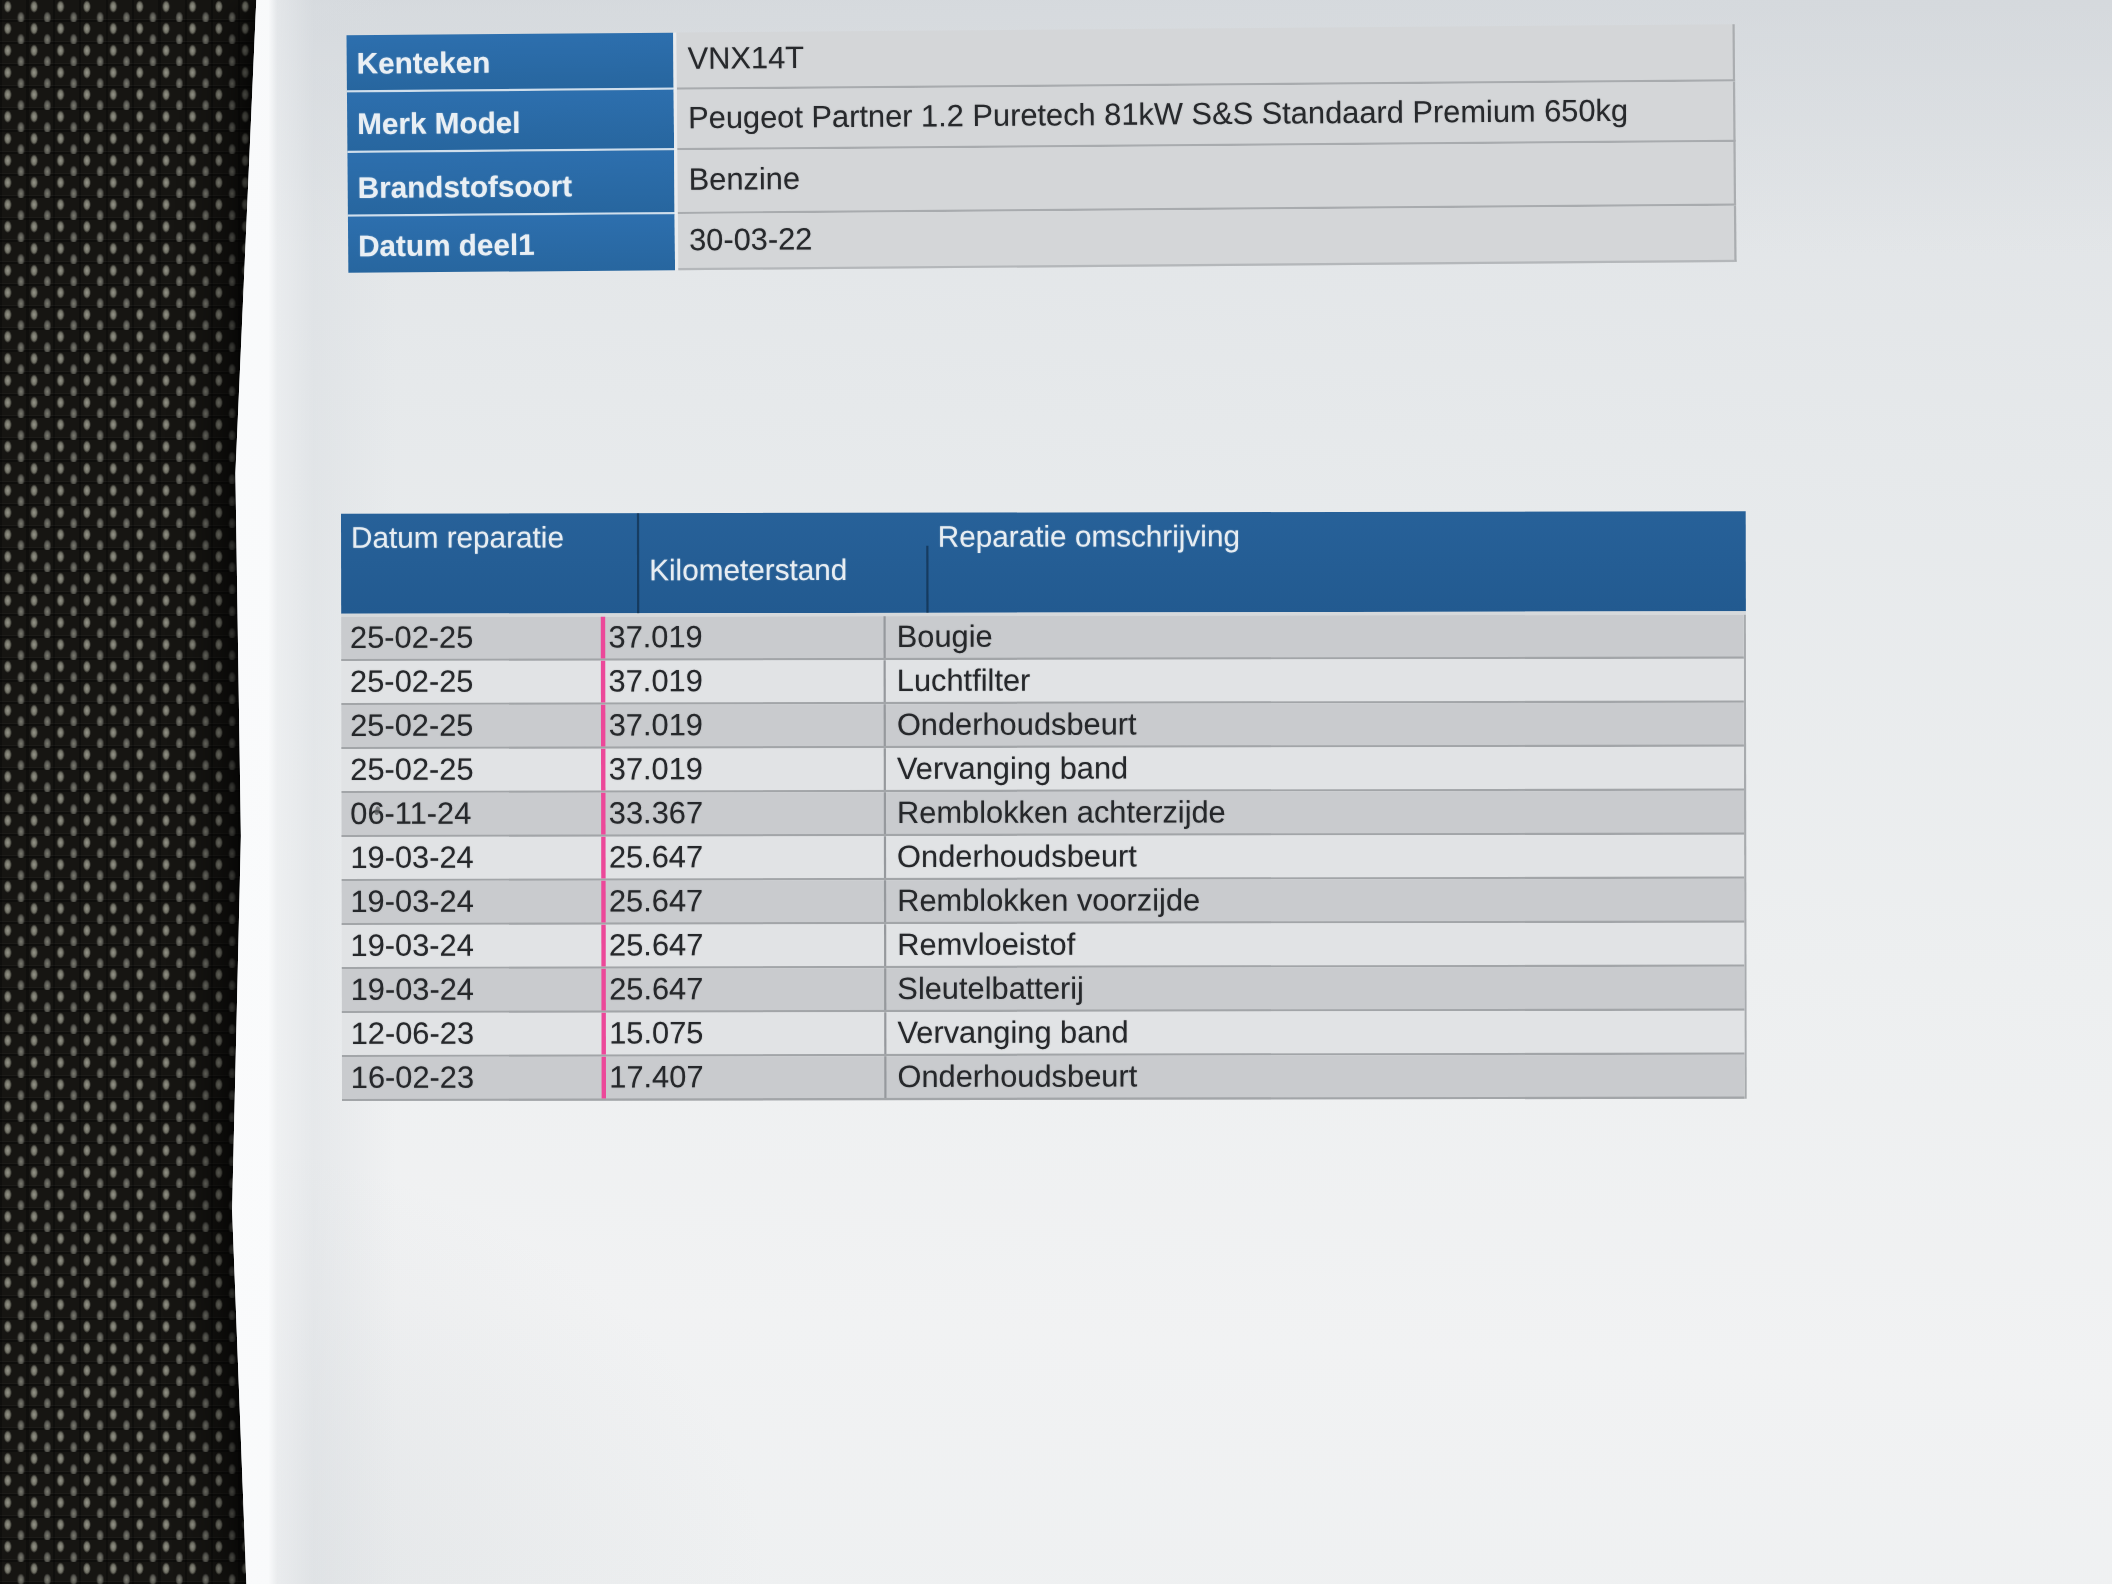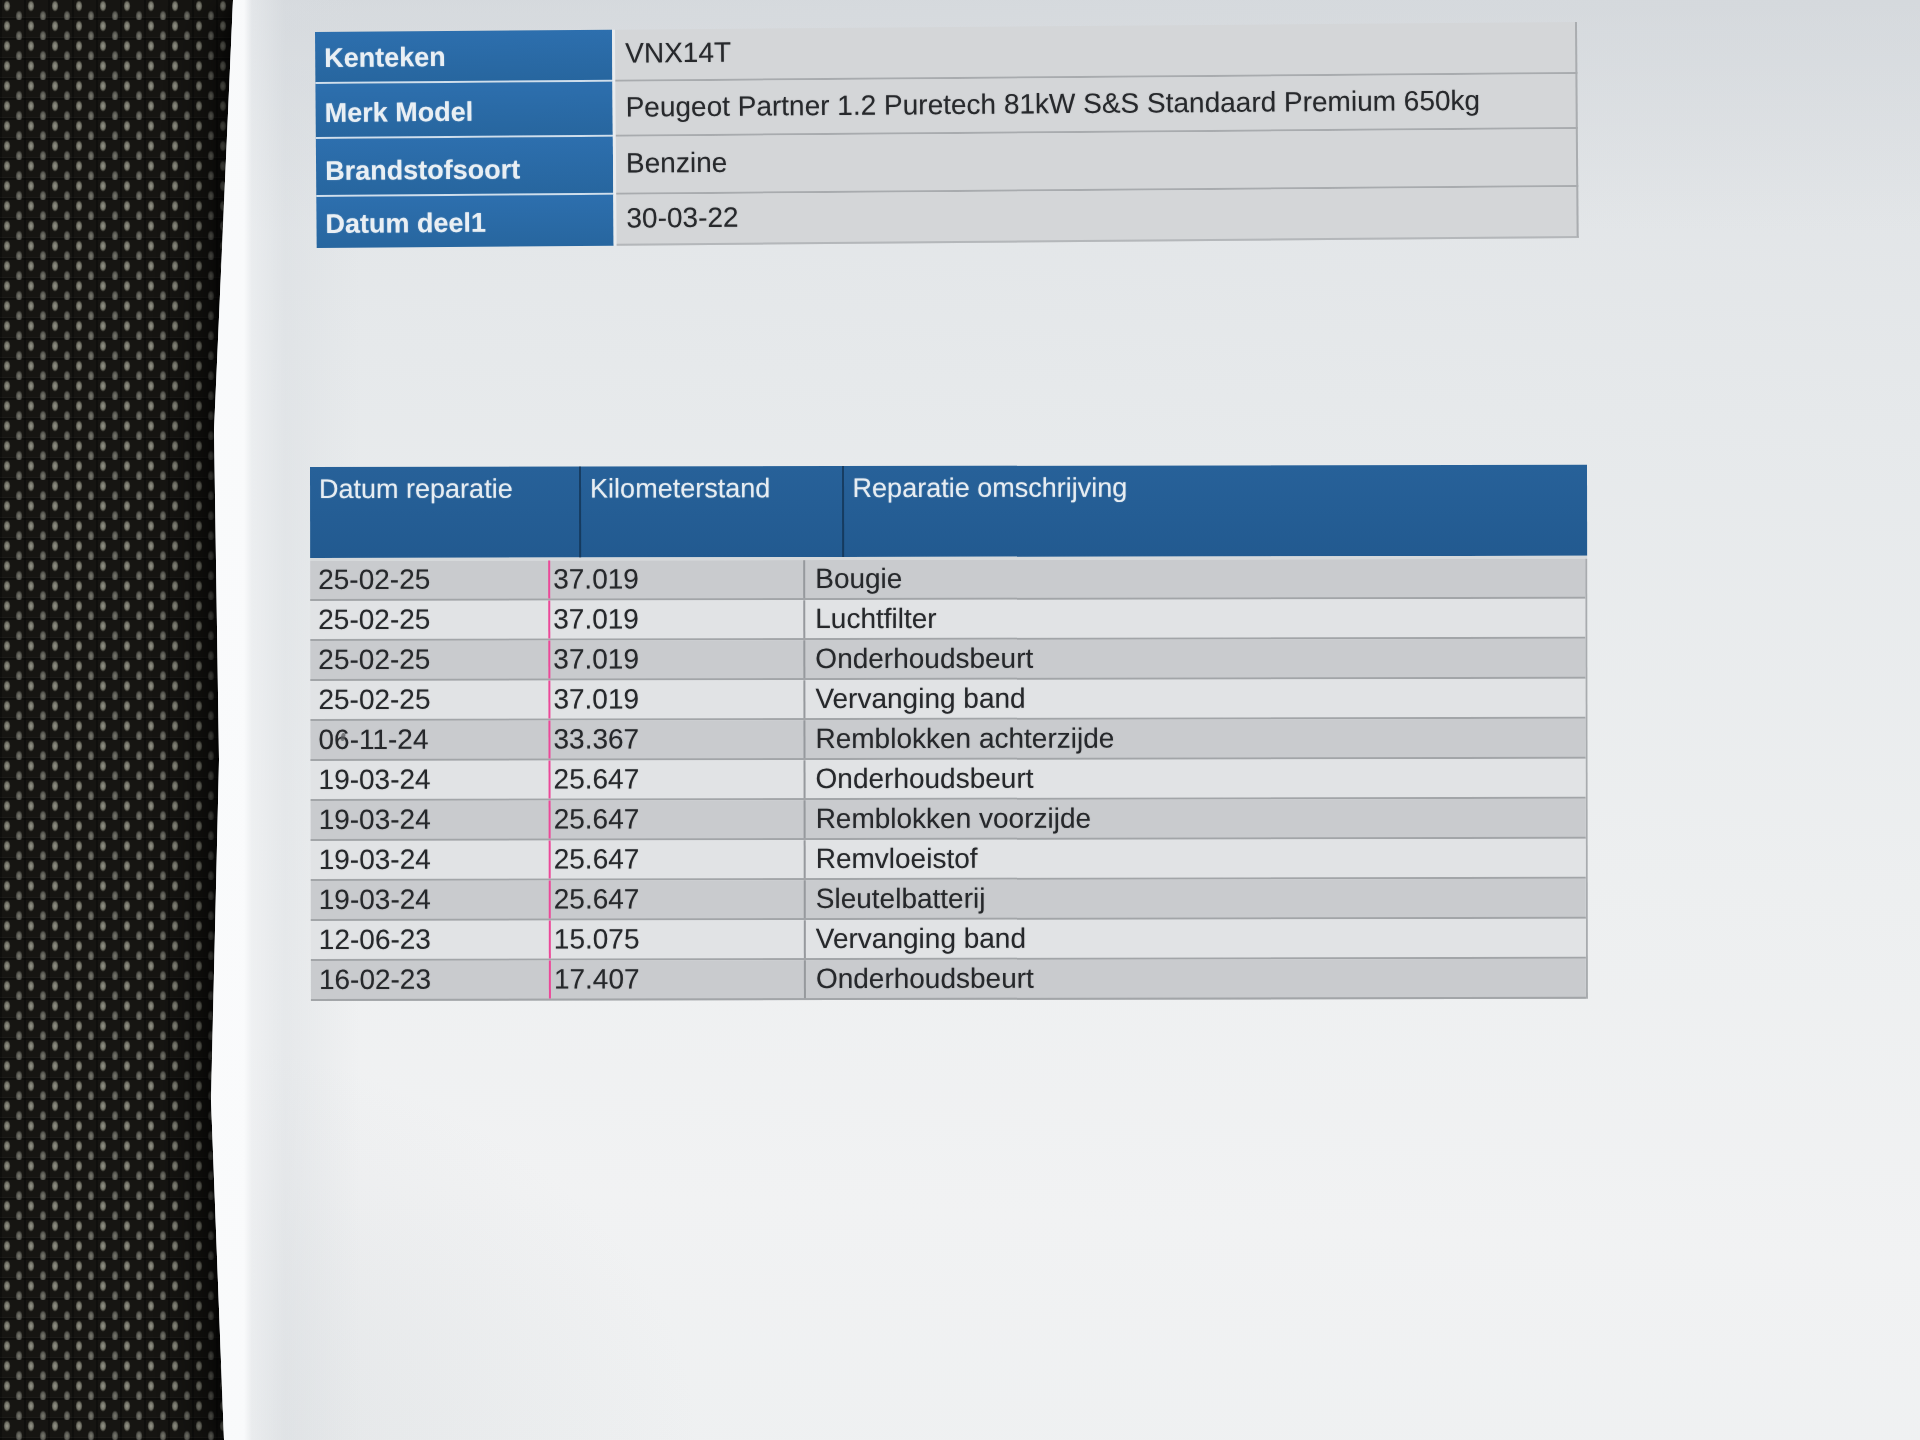--- a/index.html
+++ b/index.html
@@ -72,33 +72,33 @@
     display:flex;height:94px;box-sizing:border-box;
     background:linear-gradient(180deg,#276199,#225a90);
     border-bottom:3px solid #d6d9db;
   }
   .r-head .hc{
     box-sizing:border-box;color:#e7edf2;font-size:27px;
     padding:7px 0 0 9px;
     text-shadow:0 0 1.5px rgba(220,230,240,.5);
   }
   .hc.c1{width:284px;border-right:2px solid rgba(8,26,44,.50);}
-  .hc.c2{width:275px;border-right:2px solid rgba(8,26,44,.50);}
+  .hc.c2{width:275px;border-right:2px solid rgba(8,26,44,.50);margin-top:30px;}
   .hc.c3{width:780px;}
   .r-body{border-right:2px solid #a8abae;}
   .r-row{display:flex;height:40px;box-sizing:border-box;border-bottom:2px solid #a2a5a8;}
   .r-row:nth-child(odd){background:#c9cbce;}
   .r-row:nth-child(even){background:#e1e3e5;}
   .r-row .bc{
     box-sizing:border-box;display:flex;align-items:center;
     color:#26282b;font-size:28px;padding-left:8px;
     text-shadow:0 0 1.2px rgba(60,62,66,.40);
     white-space:nowrap;overflow:hidden;
   }
-  .bc.c1{width:240px;border-right:2px solid #ec4899;}
+  .bc.c1{width:240px;border-right:4px solid #ec4899;}
   .bc.c2{width:255px;border-right:2px solid #96999d;padding-left:3px;}
   .bc.c3{width:778px;padding-left:10px;}
 
   
   .speck{
     position:absolute;left:341px;top:733px;width:4px;height:8px;
     background:#5c5d60;border-radius:2px;transform:rotate(14deg);opacity:.75;
   }
 </style>
 </head>

